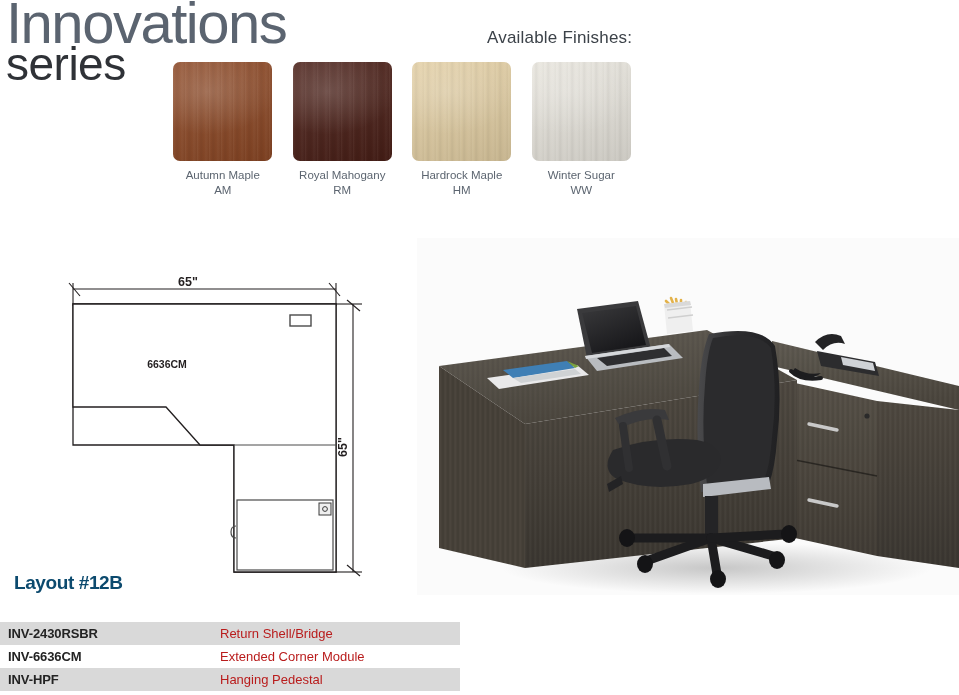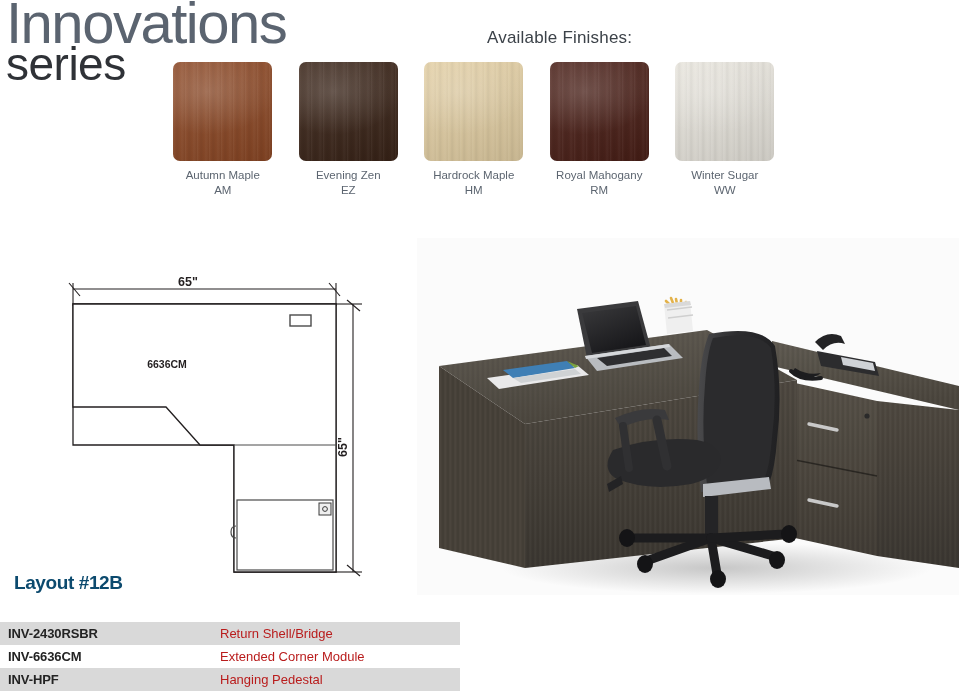--- a/index.html
+++ b/index.html
@@ -48,21 +48,21 @@
     color: #3c4249;
     letter-spacing: 0.2px;
   }
 
   
   #swatch-strip {
     position: absolute;
     left: 166px;
     top: 62px;
     display: flex;
-    gap: 12px;
+    gap: 6px;
   }
   .swatch-cell {
     width: 113.5px;
     display: flex;
     flex-direction: column;
     align-items: center;
   }
   .swatch-chip {
     width: 99px;
     height: 99px;
@@ -174,42 +174,34 @@
 <div id="swatch-strip">
     <div class="swatch-cell">
       <div class="swatch-chip" style="background: rgb(140, 72, 37);">
         <div class="grain"></div>
         <div class="sheen"></div>
       </div>
       <div class="swatch-name">Autumn Maple</div>
       <div class="swatch-code">AM</div>
     </div>
     <div class="swatch-cell">
-      <div class="swatch-chip" style="background: rgb(58, 36, 24);">
+      <div class="swatch-chip" style="background: rgb(74, 31, 23);">
         <div class="grain"></div>
         <div class="sheen"></div>
       </div>
-      <div class="swatch-name">Evening Zen</div>
-      <div class="swatch-code">EZ</div>
+      <div class="swatch-name">Royal Mahogany</div>
+      <div class="swatch-code">RM</div>
     </div>
     <div class="swatch-cell">
       <div class="swatch-chip" style="background: rgb(227, 207, 164);">
         <div class="grain"></div>
         <div class="sheen"></div>
       </div>
       <div class="swatch-name">Hardrock Maple</div>
       <div class="swatch-code">HM</div>
-    </div>
-    <div class="swatch-cell">
-      <div class="swatch-chip" style="background: rgb(74, 31, 23);">
-        <div class="grain"></div>
-        <div class="sheen"></div>
-      </div>
-      <div class="swatch-name">Royal Mahogany</div>
-      <div class="swatch-code">RM</div>
     </div>
     <div class="swatch-cell">
       <div class="swatch-chip" style="background: rgb(232, 229, 221);">
         <div class="grain"></div>
         <div class="sheen"></div>
       </div>
       <div class="swatch-name">Winter Sugar</div>
       <div class="swatch-code">WW</div>
     </div>
   </div>

